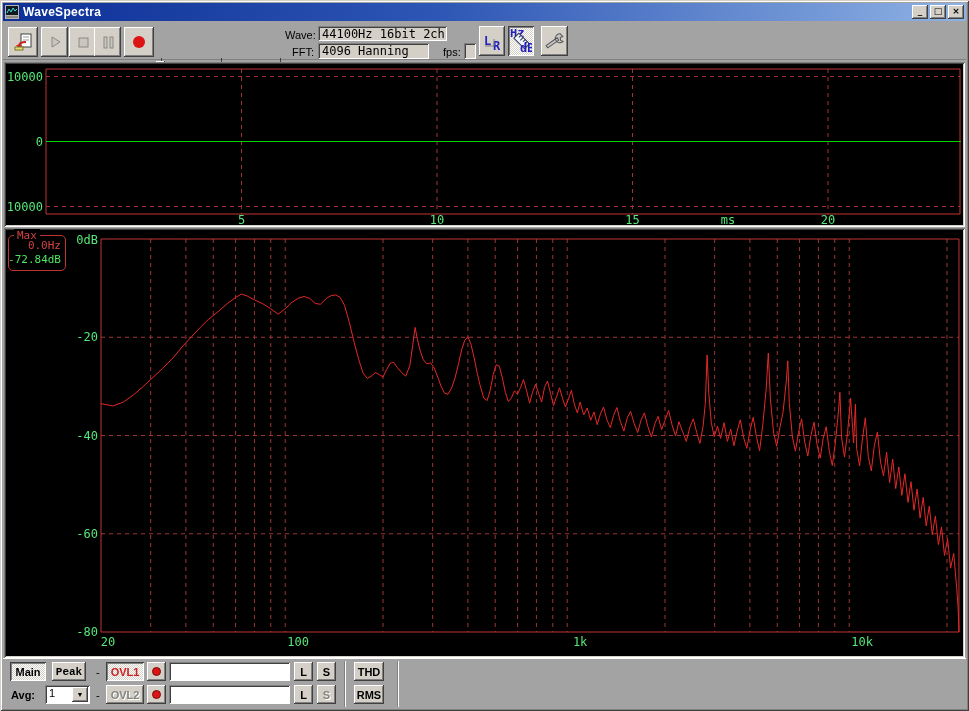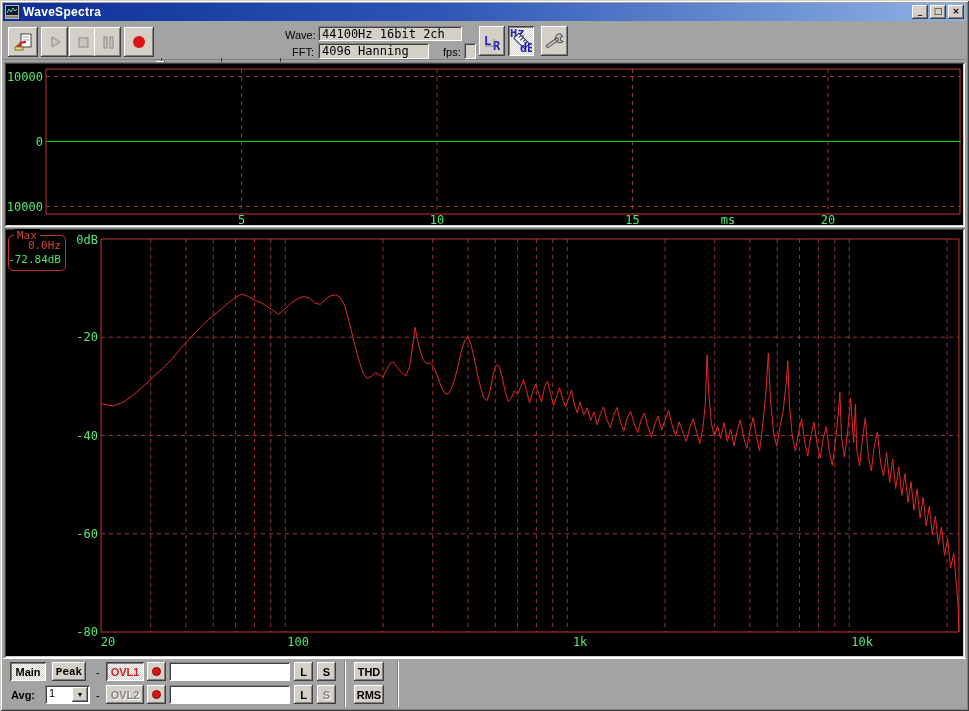--- a/index.html
+++ b/index.html
@@ -132,21 +132,21 @@
       <div style="width:12px;height:12px;border-radius:50%;background:#dc1414;"></div>
     </div>
 
     <div class="tick" style="left:158px;"></div>
     <div class="tick" style="left:218px;"></div>
     <div class="tick" style="left:277px;"></div>
     <div class="slider-track"></div>
     <div class="slider-thumb"></div>
 
     <span class="lbl" style="left:282px;top:8px;">Wave:</span>
-    <div class="rofield" style="left:315px;top:5px;width:144px;height:15px;">44100Hz 16bit 2ch</div>
+    <div class="rofield" style="left:315px;top:5px;width:129px;height:15px;">44100Hz 16bit 2ch</div>
     <span class="lbl" style="left:289px;top:25px;">FFT:</span>
     <div class="rofield" style="left:315px;top:22px;width:111px;height:16px;">4096 Hanning</div>
     <span class="lbl" style="left:440px;top:25px;">fps:</span>
     <div class="rofield" style="left:461px;top:22px;width:12px;height:16px;"></div>
 
     <div class="btn" style="left:476px;top:5px;width:26px;height:30px;">
       <svg width="20" height="20">
         <text x="2" y="14" fill="#2222bb" font-size="14px" font-weight="bold" font-family="Liberation Serif,serif">L</text>
         <line x1="3" y1="15" x2="12" y2="15" stroke="#808080"></line>
         <text x="11" y="19" fill="#2222bb" font-size="10px" font-weight="bold" font-family="Liberation Serif,serif">R</text>

